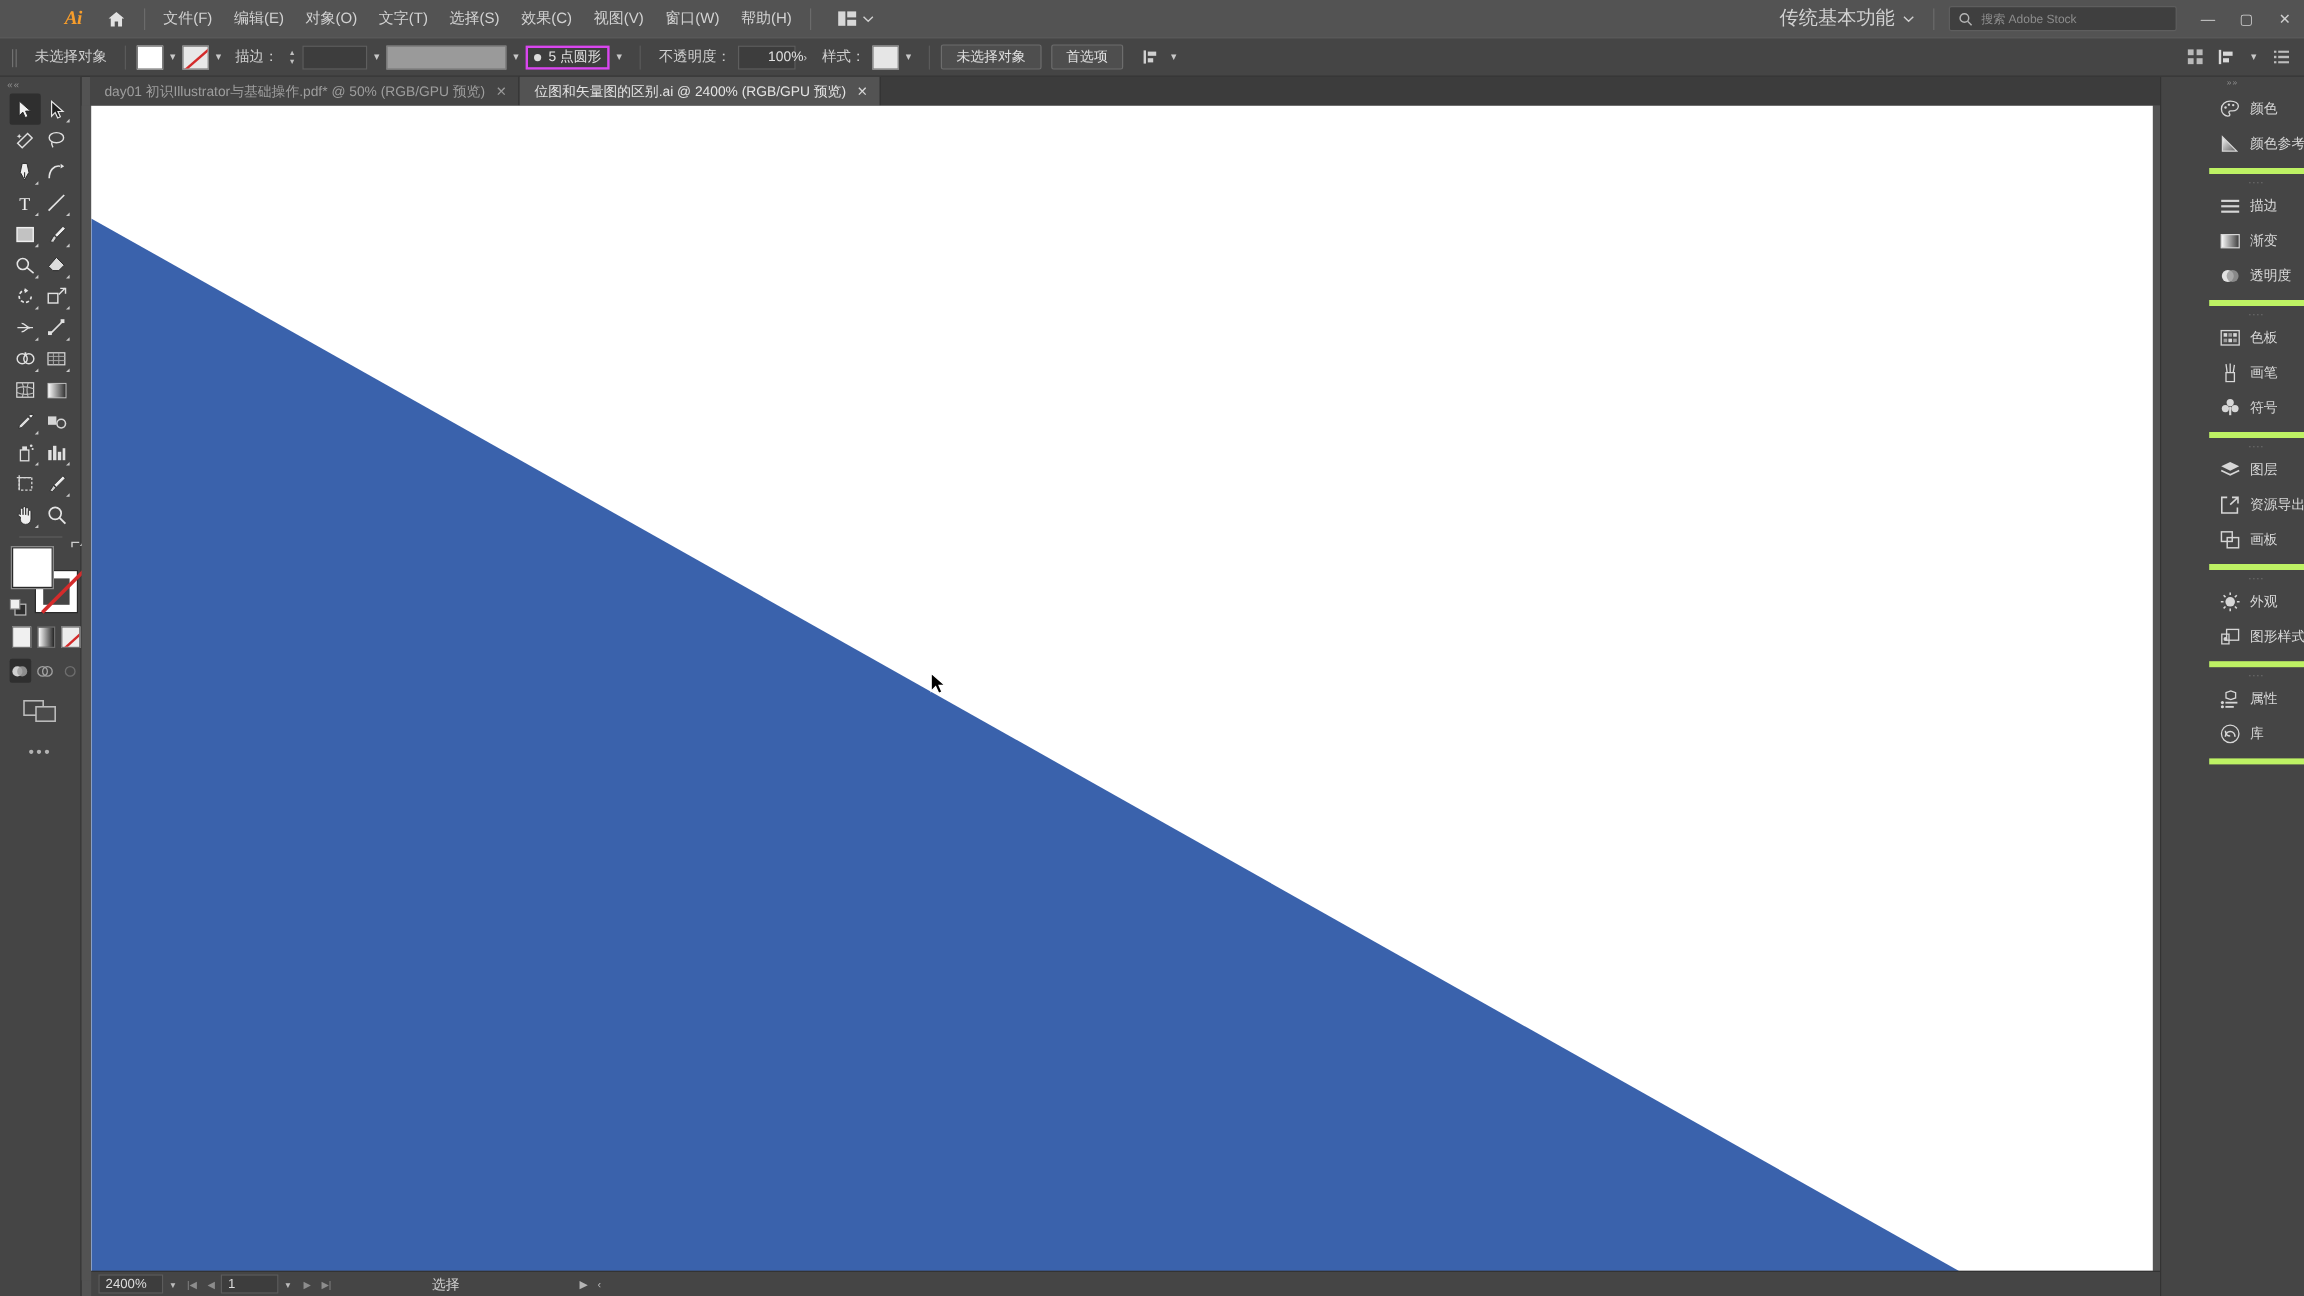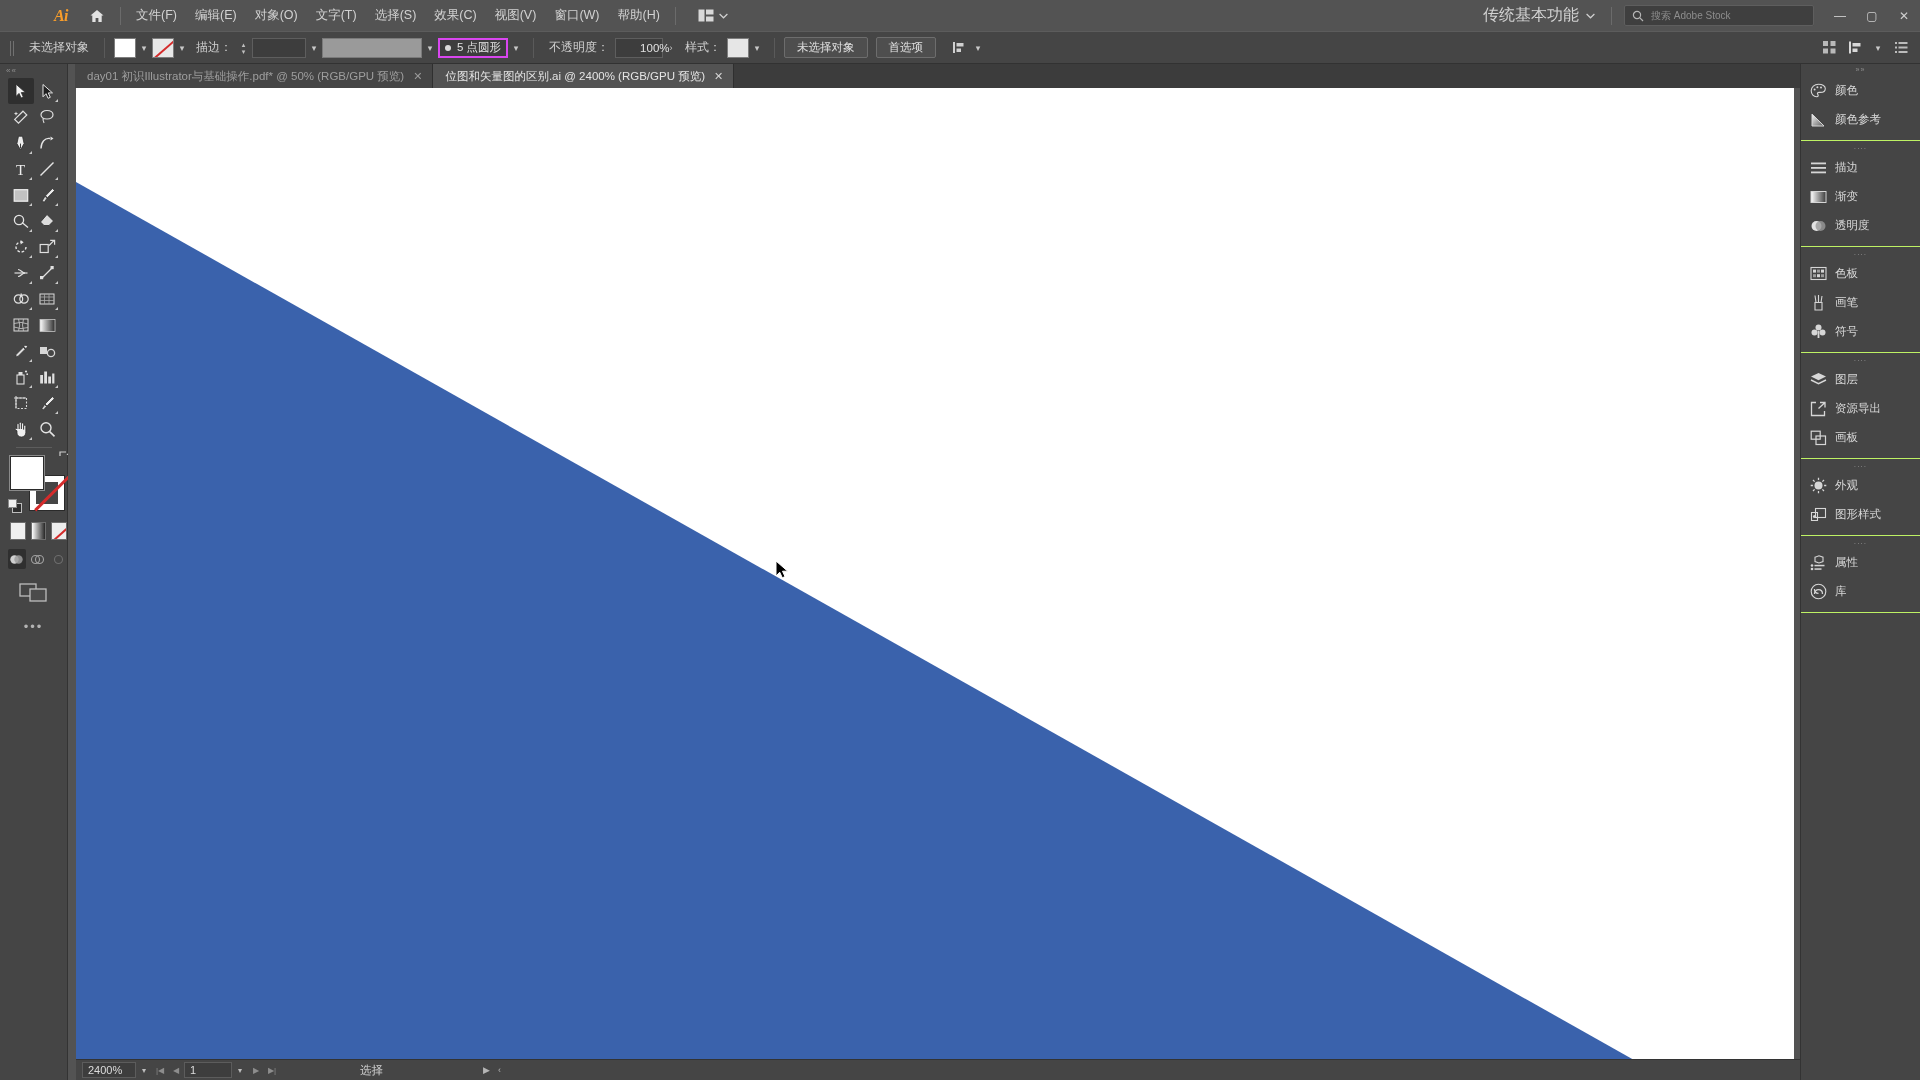--- a/index.html
+++ b/index.html
@@ -254,21 +254,21 @@
   
   .rightpanel {
     position: absolute; right: 0; top: 64px; width: 120px; height: 1016px;
     background: #454545; border-left: 1px solid #333;
     display: flex; flex-direction: column;
   }
   .rp-grip {
     height: 10px; display: flex; align-items: center; justify-content: center;
     color: #8e8e8e; font-size: 7px; letter-spacing: 1px;
   }
-  .rp-group { padding: 2px 0 6px 0; border-bottom: 1px solid #bef264; }
+  .rp-group { padding: 2px 0 6px 0; border-bottom: 5px solid #bef264; margin-left: 40px; }
   .rp-item {
     display: flex; align-items: center; gap: 8px; height: 29px;
     padding-left: 8px; cursor: default;
   }
   .rp-icon {
     width: 18px; height: 18px; display: flex; align-items: center; justify-content: center;
     flex-shrink: 0;
   }
   .rp-label { font-size: 11.5px; color: #d8d8d8; white-space: nowrap; }
   svg { display: block; }

